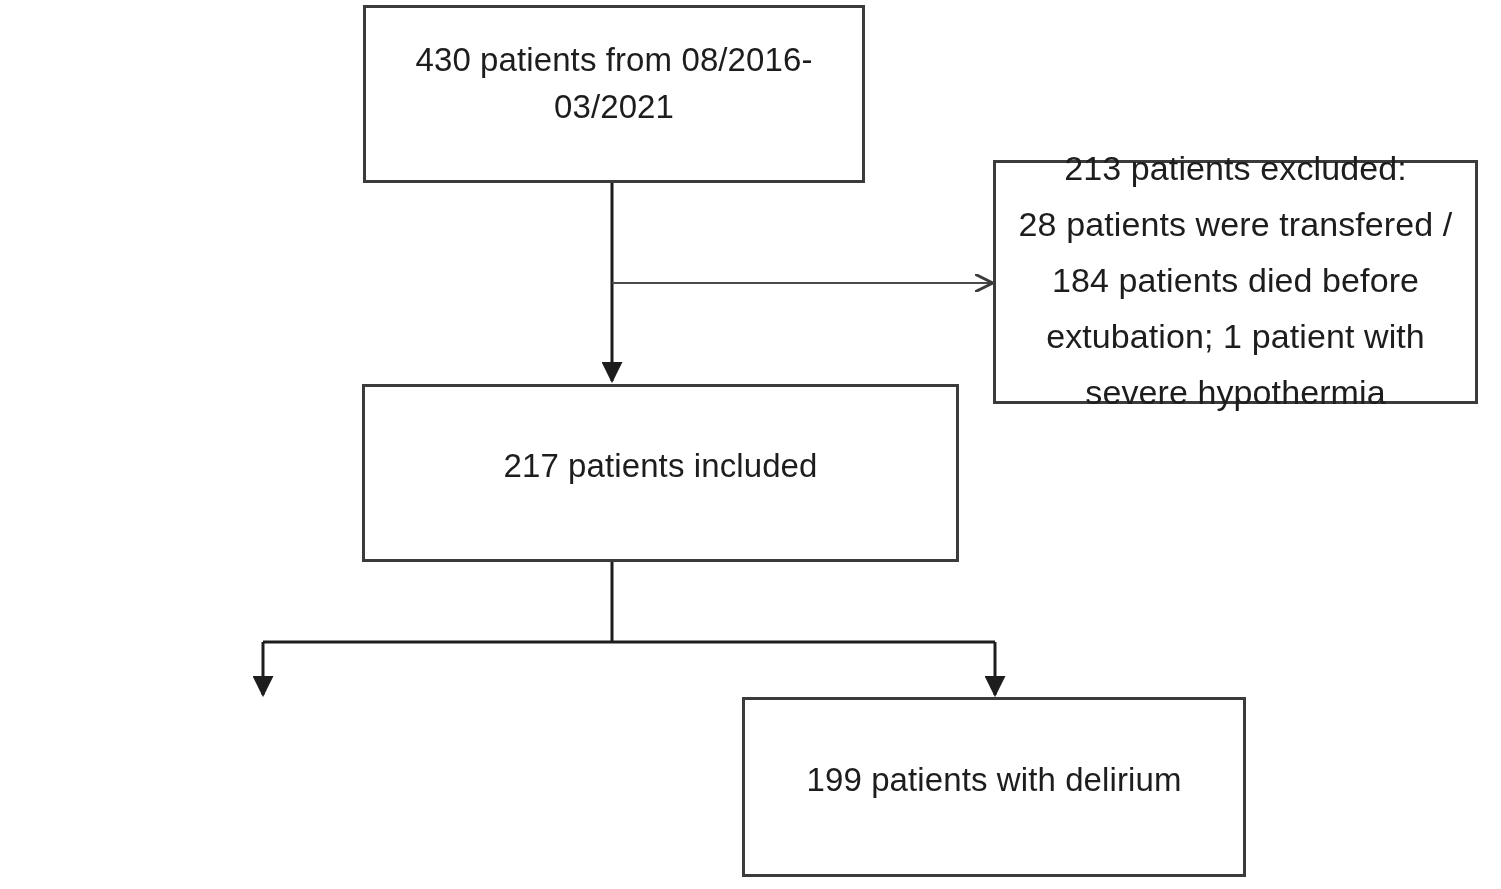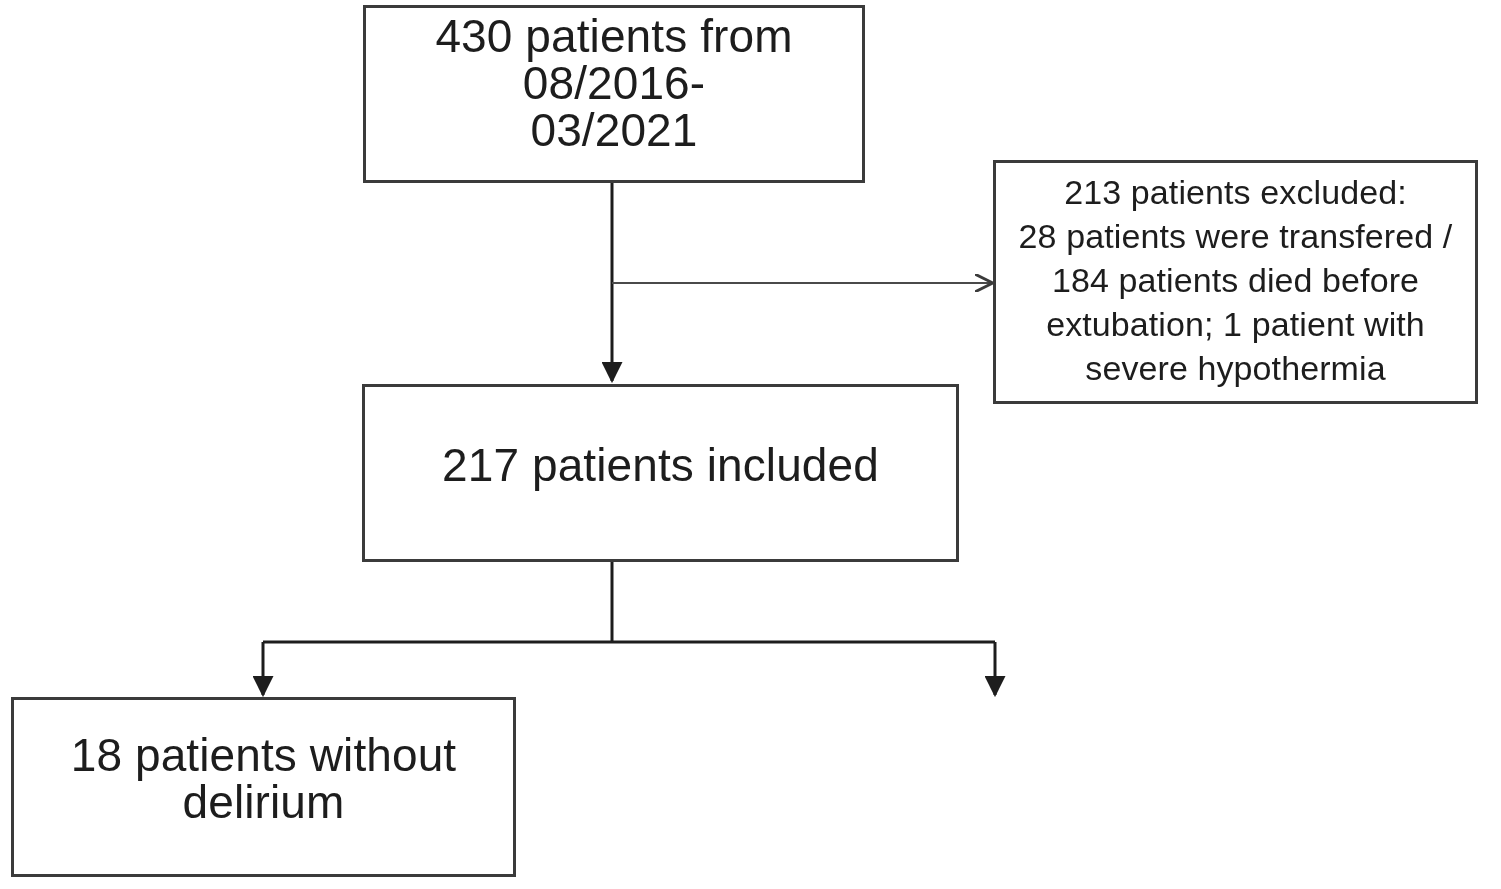--- a/index.html
+++ b/index.html
@@ -21,41 +21,41 @@
   .node {
     position: absolute;
     box-sizing: border-box;
     border: 3px solid #3b3b3b;
     background: #ffffff;
     display: flex;
     align-items: center;
     justify-content: center;
     text-align: center;
     color: #1d1d1d;
-    font-size: 46px;
+    font-size: 33px;
     line-height: 47px;
     letter-spacing: 0.1px;
     padding: 0 10px;
   }
   .node .label {
     display: block;
     white-space: pre-line;
     width: 100%;
   }
 
   
   #node-source {
     left: 363px;  top: 5px;    width: 502px; height: 178px;
   }
   #node-source .label { transform: translateY(-11px); }
 
   #node-excluded {
     left: 993px;  top: 160px;  width: 485px; height: 244px;
     font-size: 34px;
-    line-height: 44px;
+    line-height: 56px;
   }
   #node-excluded .label { transform: translateY(-2px); }
 
   #node-included {
     left: 362px;  top: 384px;  width: 597px; height: 178px;
   }
   #node-included .label { transform: translateY(-8px); }
 
   #node-no-delirium {
     left: 11px;   top: 697px;  width: 505px; height: 180px;
@@ -114,18 +114,18 @@
 28 patients were transfered /
 184 patients died before
 extubation; 1 patient with
 severe hypothermia</span>
   </div>
 
   <div class="node" id="node-included">
     <span class="label">217 patients included</span>
   </div>
 
-  <div class="node" id="node-no-delirium">
-    <span class="label">18 patients without delirium</span>
+
+  <div class="node" id="node-delirium">
+    <span class="label">199 patients with delirium</span>
   </div>
-
 
 </div>
 
 </body></html>

